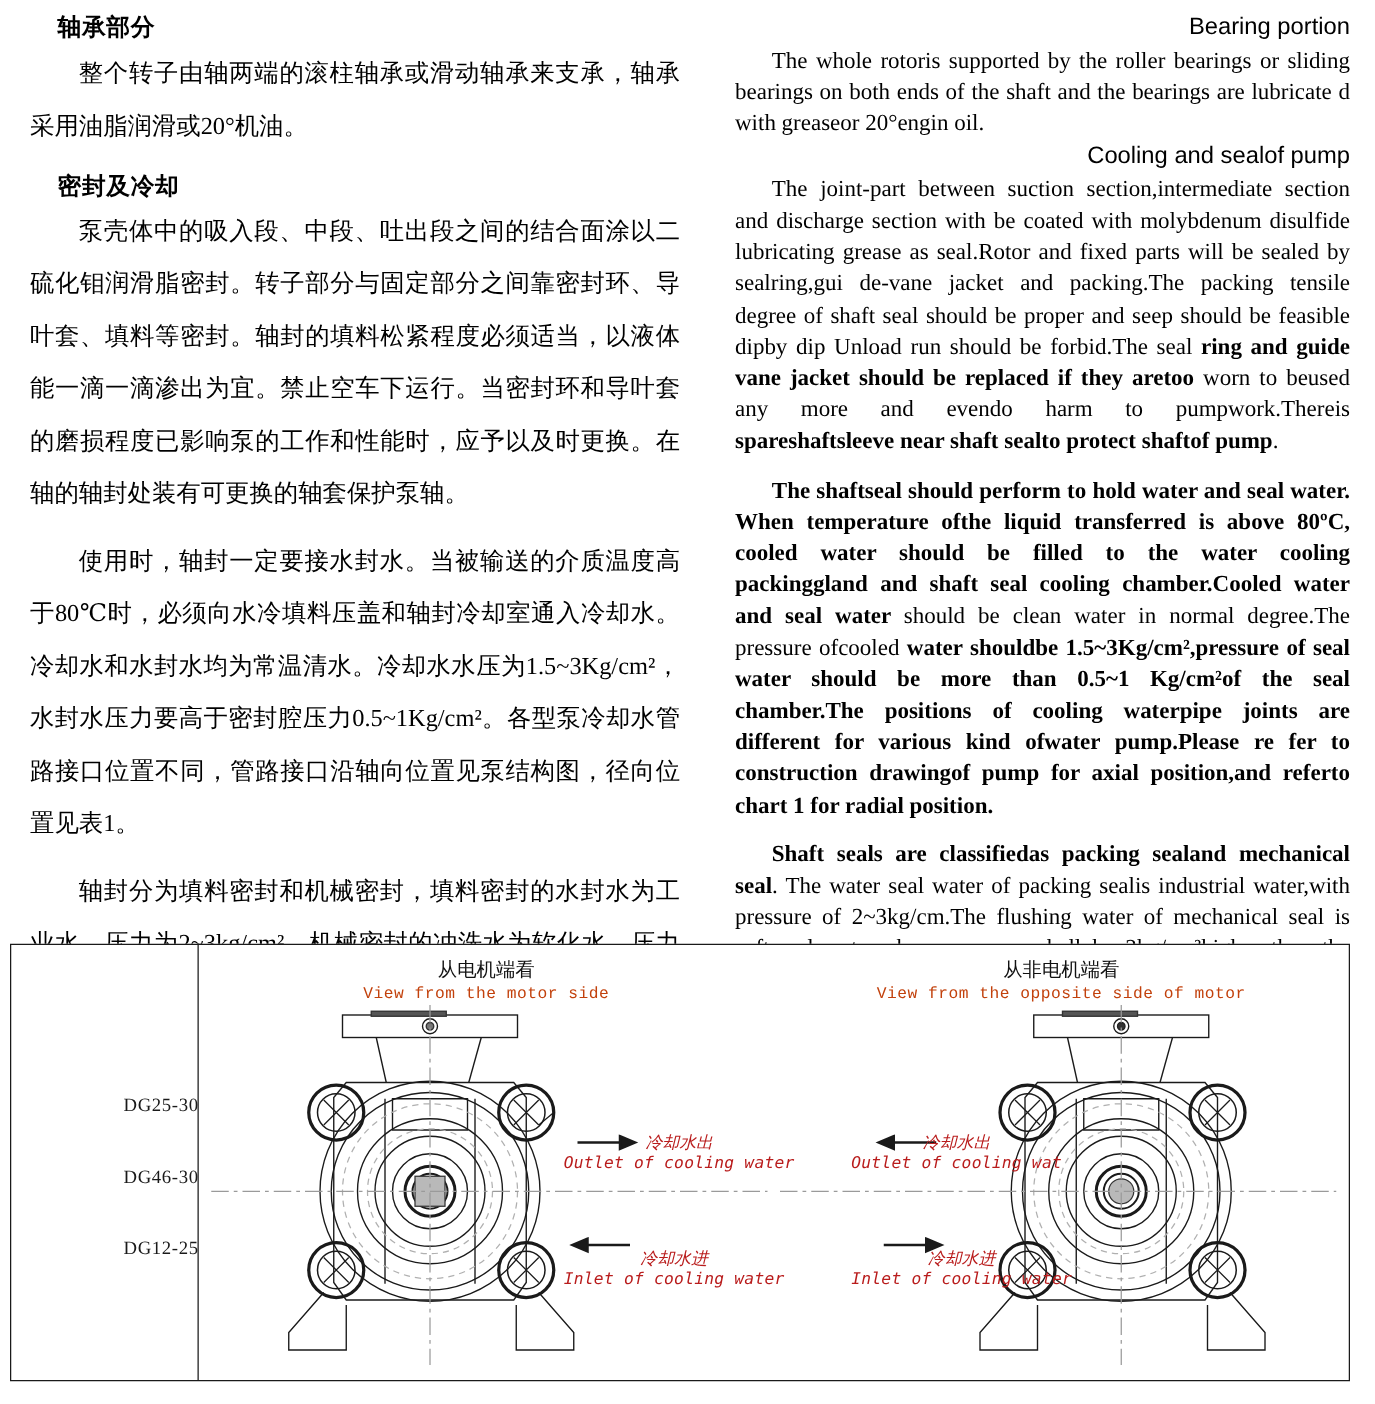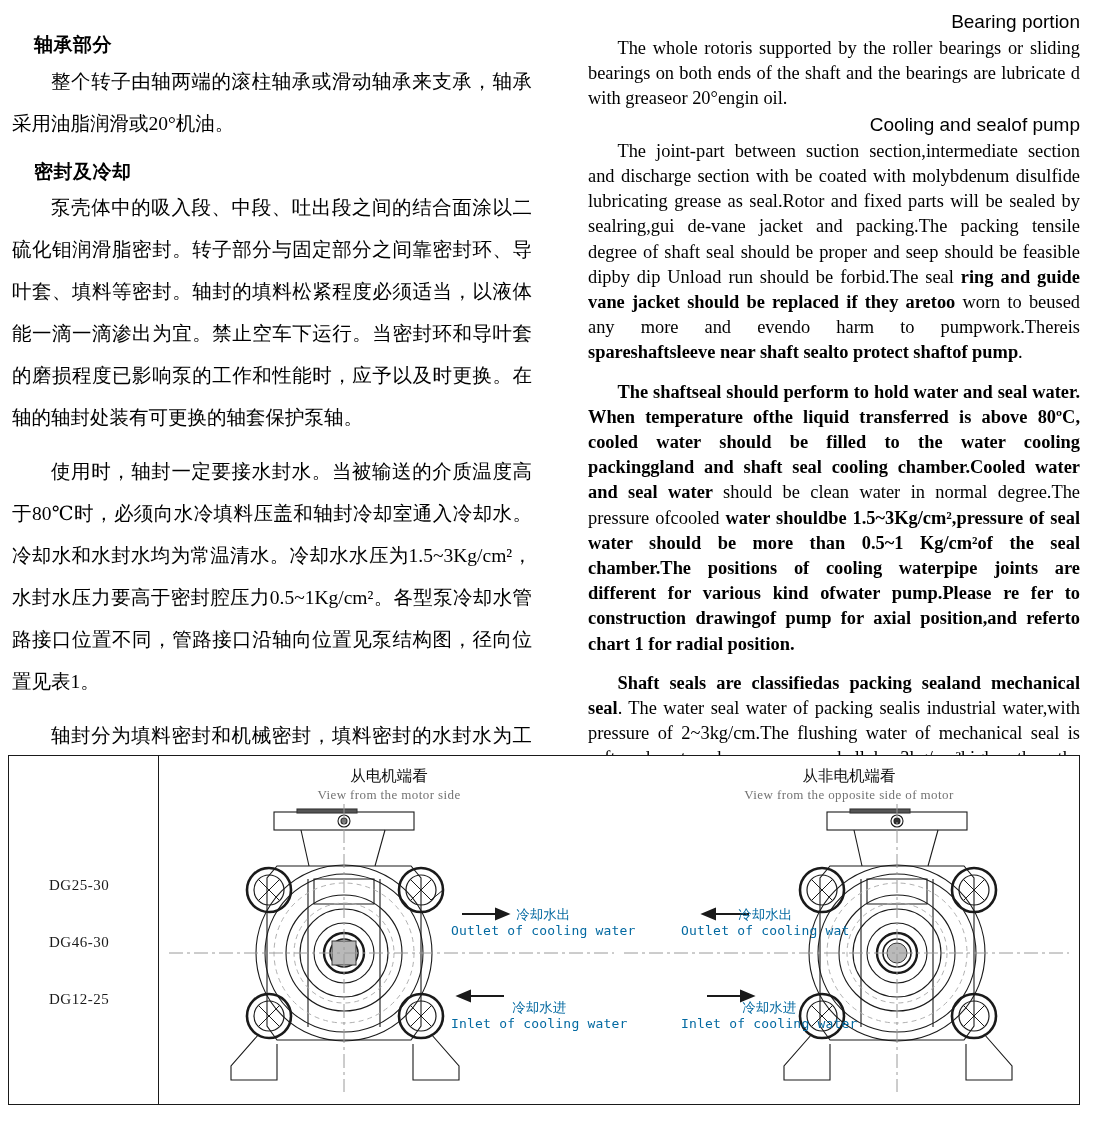--- a/index.html
+++ b/index.html
@@ -18,23 +18,22 @@
 
   
   .columns {
     position: absolute;
     left: 0; top: 0;
     width: 1100px;
     height: 748px;
   }
   .col-cn {
     position: absolute;
-    left: 12px; top: 8px;
+    left: 24px; top: 8px;
     width: 520px;
-    margin-top: 22px;
   }
   .col-en {
     position: absolute;
     left: 588px; top: 8px;
     width: 492px;
   }
 
   h3.sec-head-cn {
     font-family: "DejaVu Sans", "Liberation Sans", sans-serif;
     font-weight: bold;
@@ -100,20 +99,21 @@
     top: 122px;
     width: 110px;
   }
   .model-list div {
     font-size: 15px;
     line-height: 1;
     margin-bottom: 42px;
     font-family: "Liberation Serif", "DejaVu Serif", serif;
     letter-spacing: 0.5px;
     color: #1a1a1a;
+    text-align: right;
   }
 
   .view-block {
     position: absolute;
     top: 0;
     height: 100%;
   }
   .view-left  { left: 150px;  width: 460px; }
   .view-right { left: 610px;  width: 460px; }
 
@@ -124,35 +124,36 @@
     text-align: center;
     font-family: Liberation Mono, monospace;
     font-size: 15.5px;
     color: #111;
   }
   .view-title-en {
     position: absolute;
     top: 31px;
     width: 100%;
     text-align: center;
-    font-family: Liberation Serif, serif;
+    font-family: Liberation Mono, monospace;
     font-size: 13px;
     letter-spacing: 0.4px;
-    color: #737373;
+    color: #c2410c;
   }
 
   
   .pump-svg { position: absolute; left: 0; top: 48px; }
 
   
   .callout {
     position: absolute;
     text-align: center;
     white-space: nowrap;
-    color: #0369a1;
+    color: #b91c1c;
+    font-style: italic;
   }
   .callout .cn {
     font-family: "DejaVu Sans", "Liberation Sans", sans-serif;
     font-size: 13.5px;
     line-height: 16px;
     display: block;
     margin: 0;
     text-indent: 0;
   }
   .callout .en {

